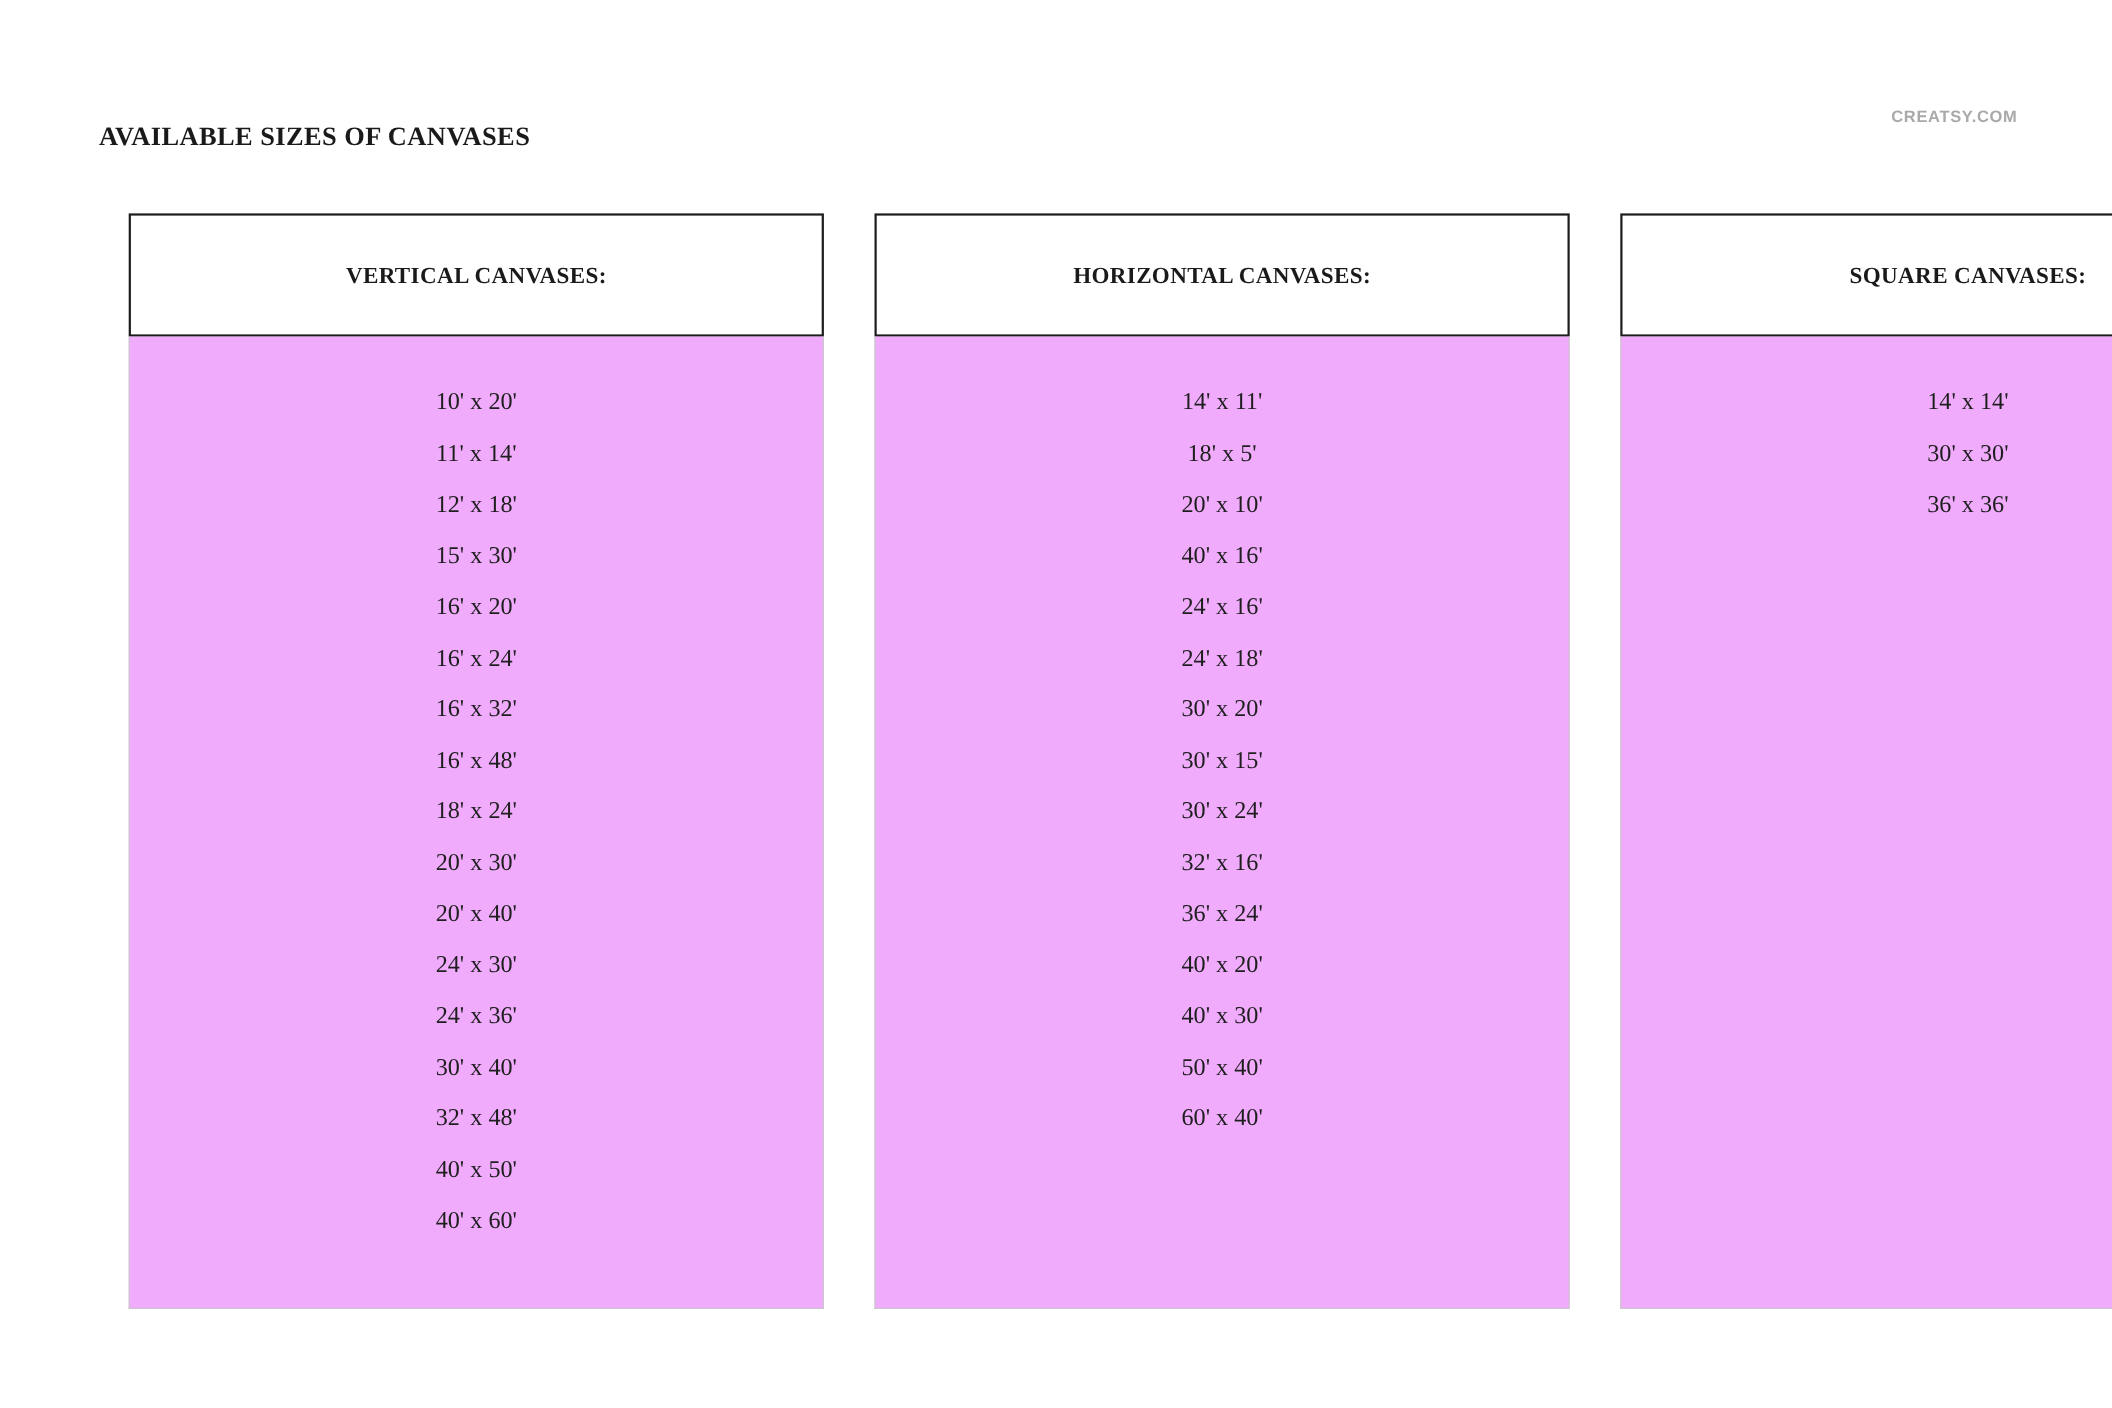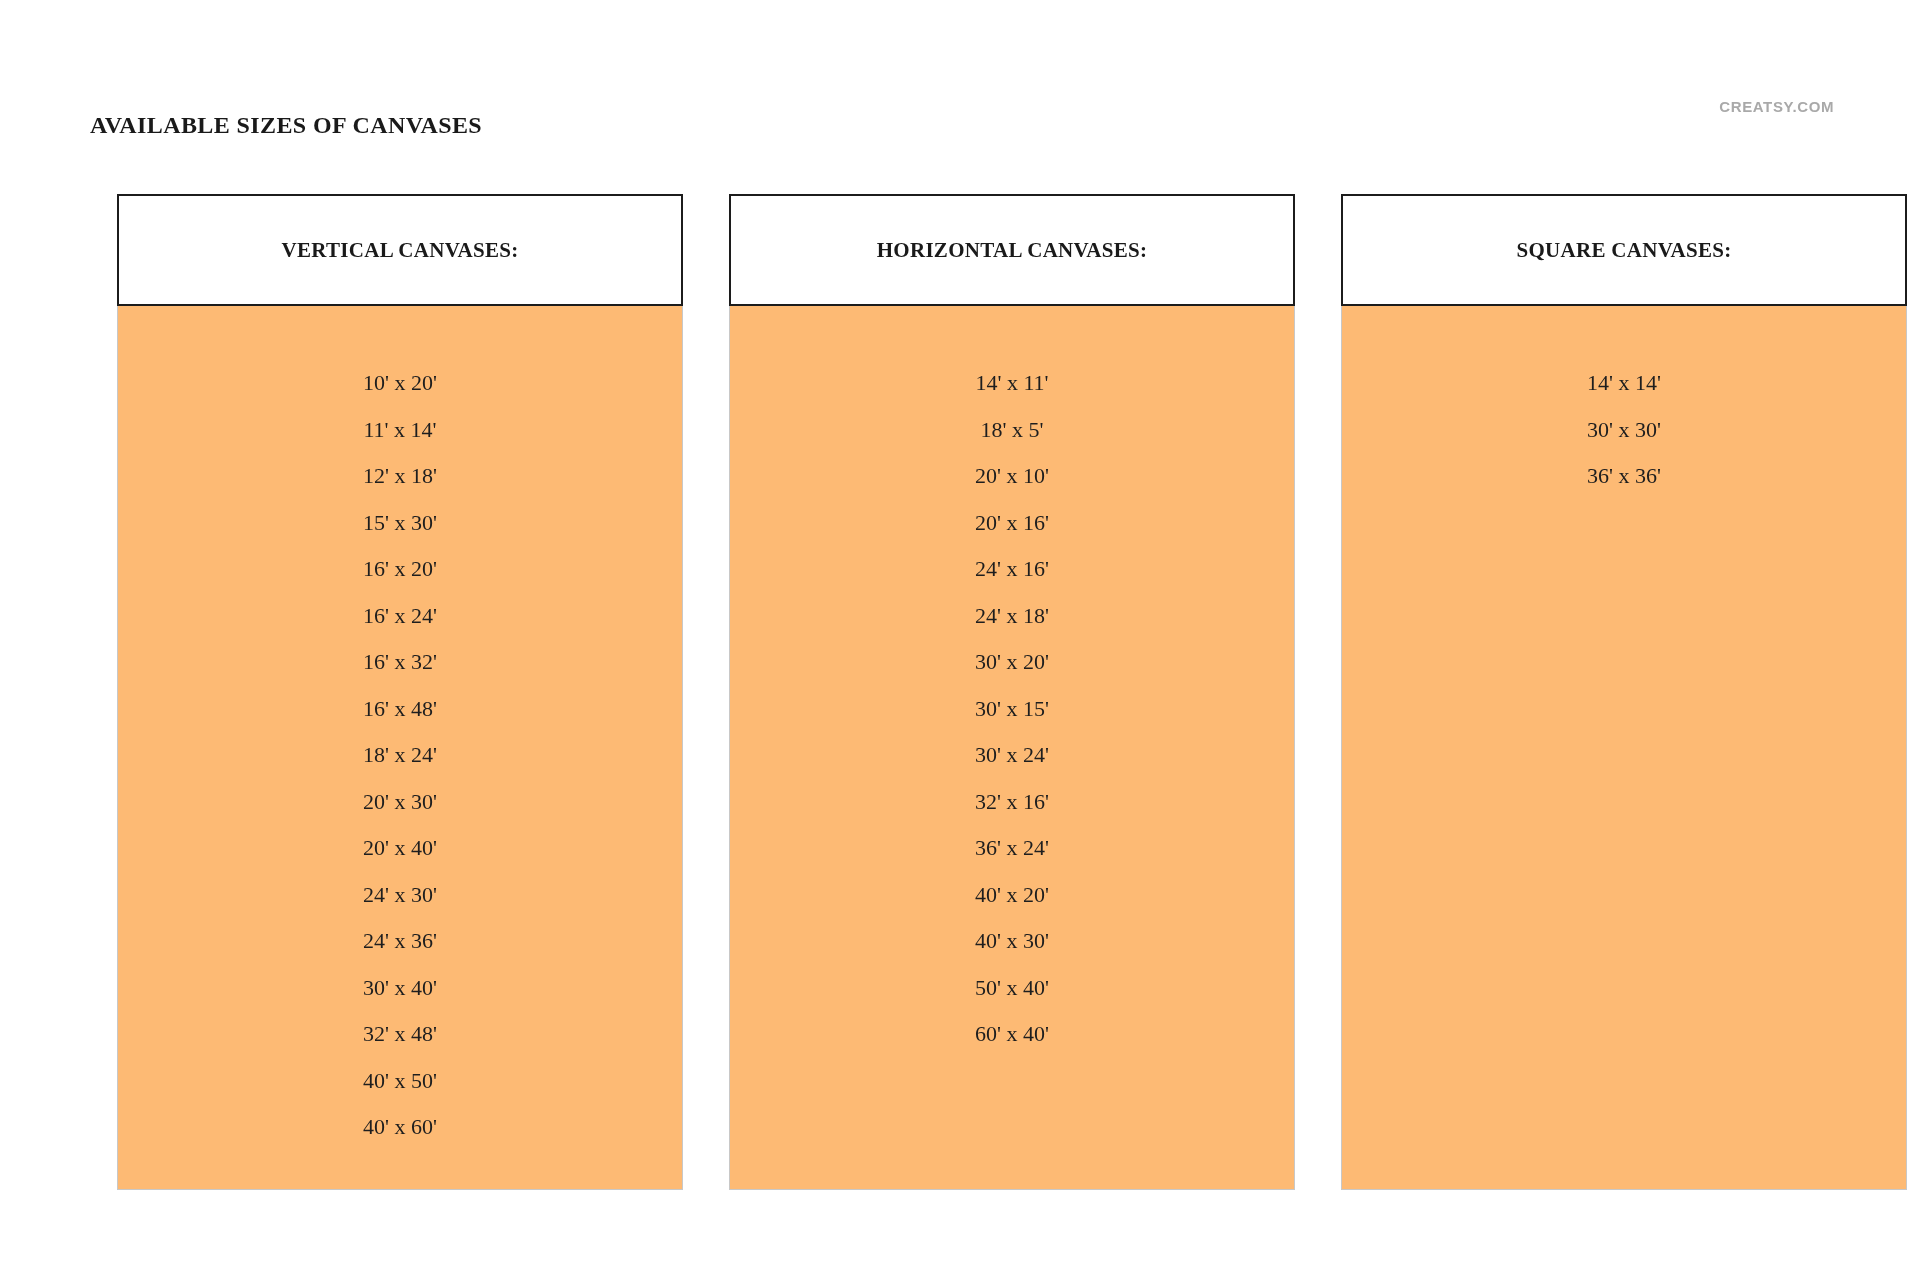--- a/index.html
+++ b/index.html
@@ -35,21 +35,21 @@
     margin-top: 14px;
   }
   .columns-row {
     position: absolute;
     left: 117px;
     top: 194px;
     display: flex;
     gap: 46px;
   }
   .canvas-column {
-    width: 566px;
+    width: 632px;
     display: flex;
     flex-direction: column;
   }
   .column-header-box {
     height: 112px;
     border: 2px solid #1c1c1c;
     background: #ffffff;
     display: flex;
     align-items: center;
     justify-content: center;
@@ -58,22 +58,22 @@
     font-size: 21px;
     font-weight: bold;
     letter-spacing: 0.3px;
     color: #1a1a1a;
     white-space: nowrap;
   }
   .column-list-box {
     height: 884px;
     border: 1px solid #c8c8c8;
     border-top: none;
-    background: #fdba74;
-    padding-top: 54px;
+    background: #f0abfc;
+    padding-top: 36px;
   }
   .size-item {
     height: 46.5px;
     line-height: 46.5px;
     text-align: center;
     font-size: 22px;
     color: #1e1e1e;
     white-space: nowrap;
   }
 </style>
@@ -112,21 +112,21 @@
   </div>
 
   <div class="canvas-column">
     <div class="column-header-box">
       <span class="column-header-label">HORIZONTAL CANVASES:</span>
     </div>
     <div class="column-list-box">
         <div class="size-item">14' x 11'</div>
         <div class="size-item">18' x 5'</div>
         <div class="size-item">20' x 10'</div>
-        <div class="size-item">20' x 16'</div>
+        <div class="size-item">40' x 16'</div>
         <div class="size-item">24' x 16'</div>
         <div class="size-item">24' x 18'</div>
         <div class="size-item">30' x 20'</div>
         <div class="size-item">30' x 15'</div>
         <div class="size-item">30' x 24'</div>
         <div class="size-item">32' x 16'</div>
         <div class="size-item">36' x 24'</div>
         <div class="size-item">40' x 20'</div>
         <div class="size-item">40' x 30'</div>
         <div class="size-item">50' x 40'</div>

